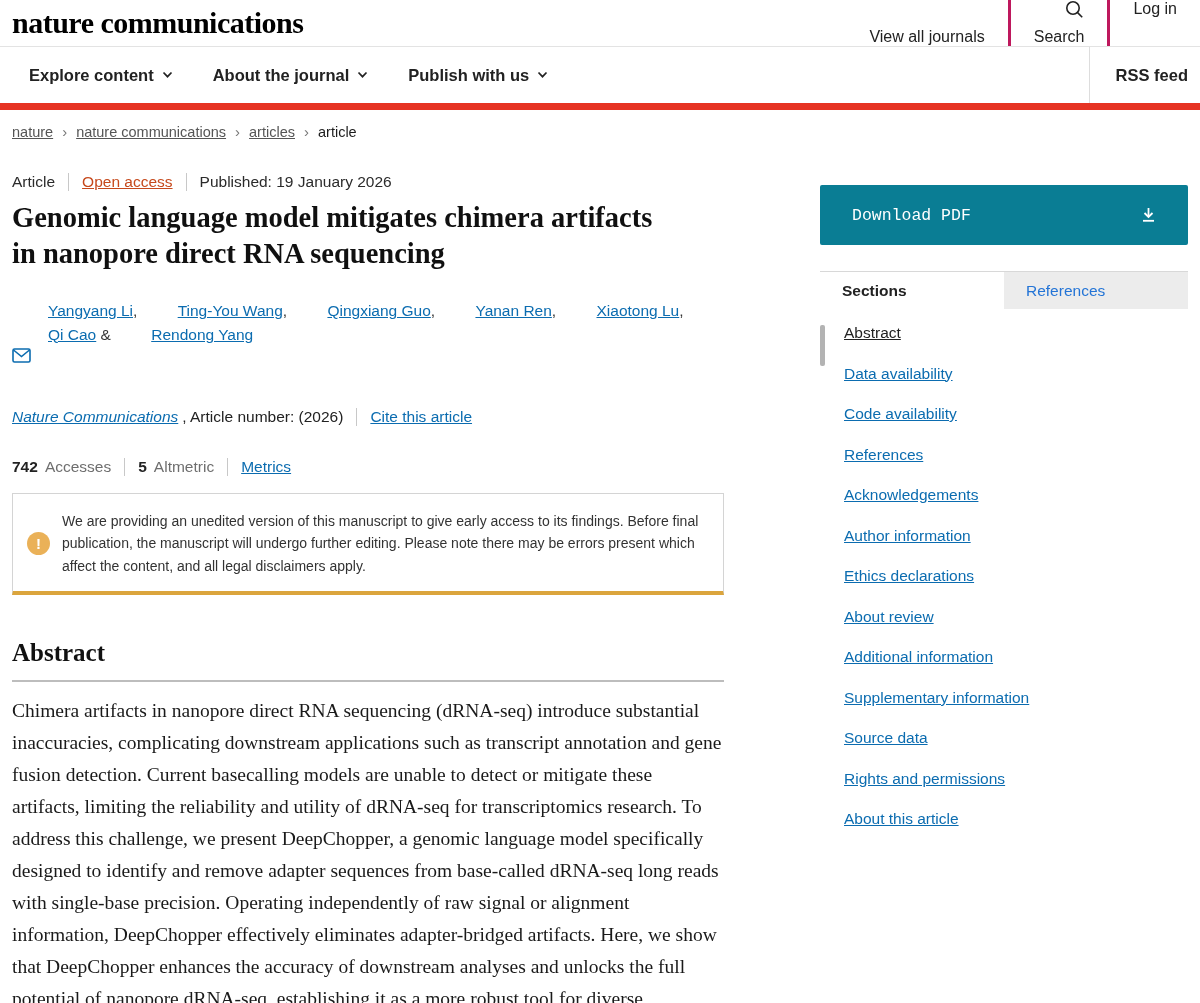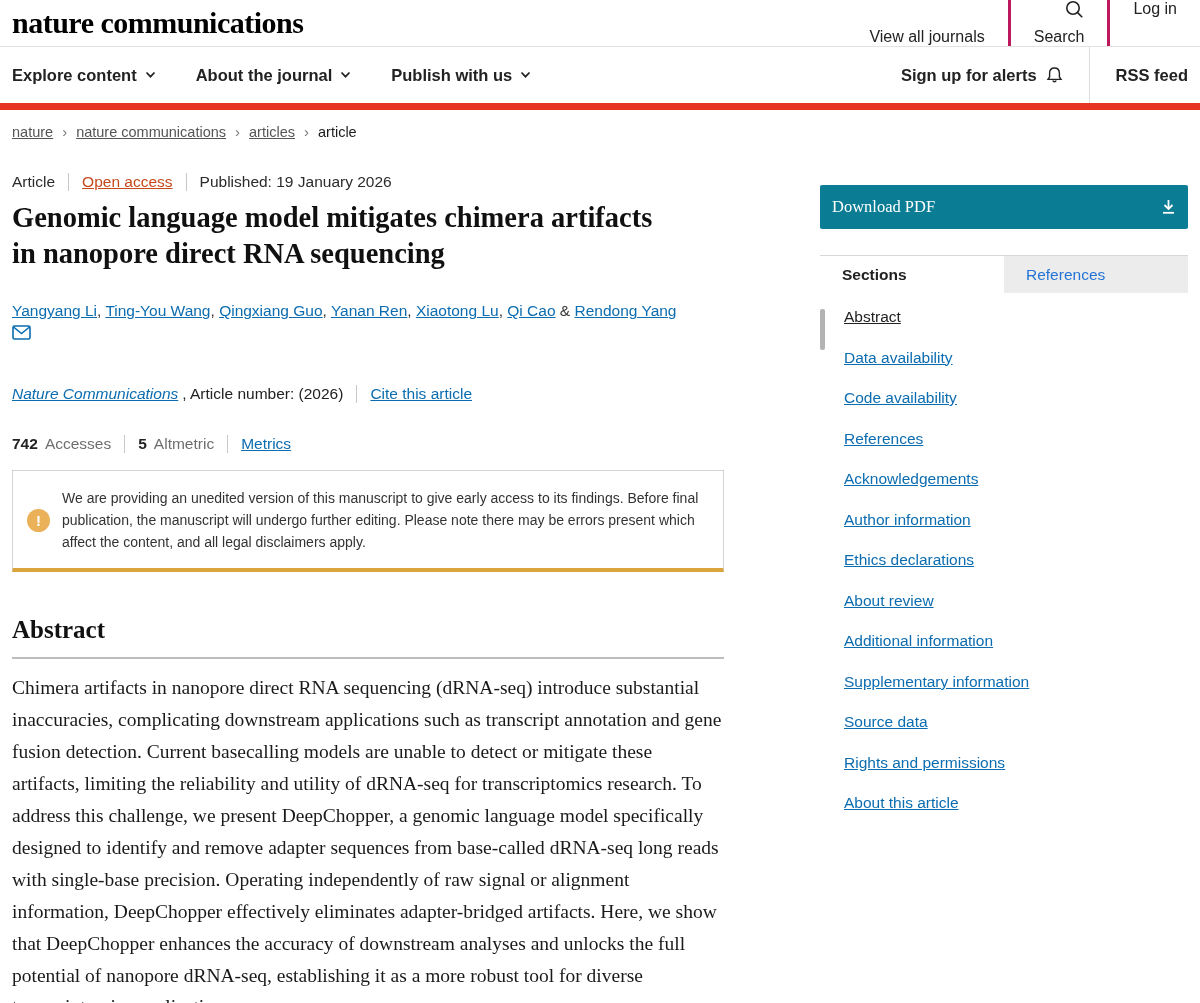--- a/index.html
+++ b/index.html
@@ -11,21 +11,21 @@
   a { cursor:pointer; }
 
   
   .hdr1 { display:flex; align-items:stretch; height:47px; border-bottom:1px solid #e3e3e3; padding-left:12px; }
   .logo { font-family:"Liberation Serif", serif; font-weight:900; font-size:30px; letter-spacing:-0.5px; color:#000; align-self:center; }
   .hdr1-right { margin-left:auto; display:flex; align-items:stretch; }
   .util { display:flex; align-items:flex-end; gap:9px; padding:0 23px; font-size:16px; color:#222; }
   .util.bordered { border-left:3px solid #be185d;flex-direction:column; }
 
   
-  .hdr2 { display:flex; align-items:stretch; height:56px; padding:0 12px; }
+  .hdr2 { display:flex; align-items:stretch; height:56px; padding:0 12px;margin-left:17px; }
   .nav-left { display:flex; align-items:center; gap:40px; }
   .nav-item { display:flex; align-items:center; gap:8px; font-weight:bold; font-size:16.5px; color:#222; }
   .hdr2-right { margin-left:auto; display:flex; align-items:stretch; }
   .alerts { display:flex; align-items:center; gap:9px; font-weight:bold; font-size:16.5px; padding-right:26px; }
   .rss { display:flex; align-items:center; font-weight:bold; font-size:16.5px; border-left:1px solid #ddd; padding-left:26px;text-align:center; }
 
   .redbar { height:7px; background:var(--c-redbar,#e63323); }
 
   
   .content { display:flex; padding:0 12px; align-items:flex-start; }
@@ -40,21 +40,21 @@
 
   
   .meta { margin-top:33px; display:flex; align-items:center; font-size:15.5px; color:#2b2b2b; }
   .vdiv { display:inline-block; width:1px; height:18px; background:#c8c8c8; margin:0 13px; }
   .open-access { color:var(--c-open,#c6491c); text-decoration:underline; }
 
   .title { margin-top:9px; font-family:"Liberation Serif", serif; font-weight:700;
            font-size:28.5px; line-height:1.27; color:#101010; max-width:660px; }
 
   .authors { margin-top:27px; font-size:15.5px; color:#333; line-height:1.5; }
-  .author-link { color:var(--c-link,#0b6cb0); text-decoration:underline; }
+  .author-link { color:var(--c-link,#0b6cb0); text-decoration:underline;margin-left:36px; }
   .env { margin-left:6px; vertical-align:-2px; }
 
   .journal-line { margin-top:45px; font-size:15.5px; color:#222; display:flex; align-items:center; flex-wrap:wrap; }
   .journal-link { color:var(--c-link,#0b6cb0); text-decoration:underline; font-style:italic; }
   .journal-suffix { margin-left:4px; }
   .cite-link { color:var(--c-link,#0b6cb0); text-decoration:underline; }
 
   .metrics { margin-top:32px; display:flex; align-items:center; font-size:15.5px; }
   .metric-num { font-weight:bold; color:#222; }
   .metric-label { color:#6e6e6e; margin-left:7px; }
@@ -66,23 +66,23 @@
   .warn-circle { flex:0 0 auto; width:23px; height:23px; border-radius:50%; background:var(--c-warn,#eab158);
                  color:#fff; font-weight:bold; font-size:15px; display:flex; align-items:center; justify-content:center; }
   .notice-text { font-size:14px; line-height:1.6; color:#333; }
 
   
   .abstract-h { margin-top:44px; font-family:"Liberation Serif", serif; font-weight:700; font-size:25px; color:#111;
                 padding-bottom:13px; border-bottom:2px solid #bdbdbd; }
   .abstract-p { margin-top:13px; font-family:"Liberation Serif", serif; font-size:19.5px; line-height:1.64; color:#1a1a1a; }
 
   
-  .pdf-btn { margin-top:75px; height:44px; width:100%; background:var(--c-btn,#0a7d94); border:none; border-radius:2px;
-             color:#fff; font-size:16.5px; font-family:Liberation Serif, serif;
-             display:flex; align-items:center; justify-content:space-between; padding:0 12px; cursor:pointer; }
+  .pdf-btn { margin-top:75px; height:60px; width:100%; background:var(--c-btn,#0a7d94); border:none; border-radius:2px;
+             color:#fff; font-size:16.5px; font-family:Liberation Mono, monospace;
+             display:flex; align-items:center; justify-content:space-between; padding:0 32px; cursor:pointer; }
   .tabs { margin-top:26px; display:flex; height:38px; border-top:1px solid #d8d8d8; }
   .tab { flex:1; display:flex; align-items:center; padding-left:22px; font-size:15.5px; }
   .tab.active { background:#fff; color:#222; font-weight:bold; }
   .tab.inactive { background:#ececec; color:#2374d6; }
 
   .sections { margin-top:15px; position:relative; padding-left:24px; list-style:none; }
   .accent-bar { position:absolute; left:0; top:1px; width:5px; height:41px; background:#b3b3b3; border-radius:2px; }
   .sections li { margin-bottom:22.5px; font-size:15.5px; }
   .section-link { color:var(--c-link,#0b6cb0); text-decoration:underline; }
   .section-link.current { color:#222; }
@@ -134,29 +134,20 @@
       <a class="nav-item">
         <span>Publish with us</span>
         <span class="icon">
           <svg width="11" height="8" viewBox="0 0 11 8">
             <polyline points="1.5,1.5 5.5,5.7 9.5,1.5" fill="none" stroke="#222" stroke-width="1.7"></polyline>
           </svg>
         </span>
       </a>
     </div>
   <div class="hdr2-right">
-    <div class="alerts">
-      <span>Sign up for alerts</span>
-      <span class="icon">
-        <svg width="17" height="18" viewBox="0 0 17 18">
-            <path d="M8.5 2 C5.4 2 3.6 4.2 3.6 7.2 L3.6 11 L2 13.4 L15 13.4 L13.4 11 L13.4 7.2 C13.4 4.2 11.6 2 8.5 2 Z" fill="none" stroke="#222" stroke-width="1.4"></path>
-            <path d="M6.8 14.6 a1.8 1.8 0 0 0 3.4 0" fill="none" stroke="#222" stroke-width="1.4"></path>
-          </svg>
-      </span>
-    </div>
     <div class="rss">
       <span>RSS feed</span>
     </div>
   </div>
 </div>
 
 <div class="redbar"></div>
 
 <div class="content">
 

